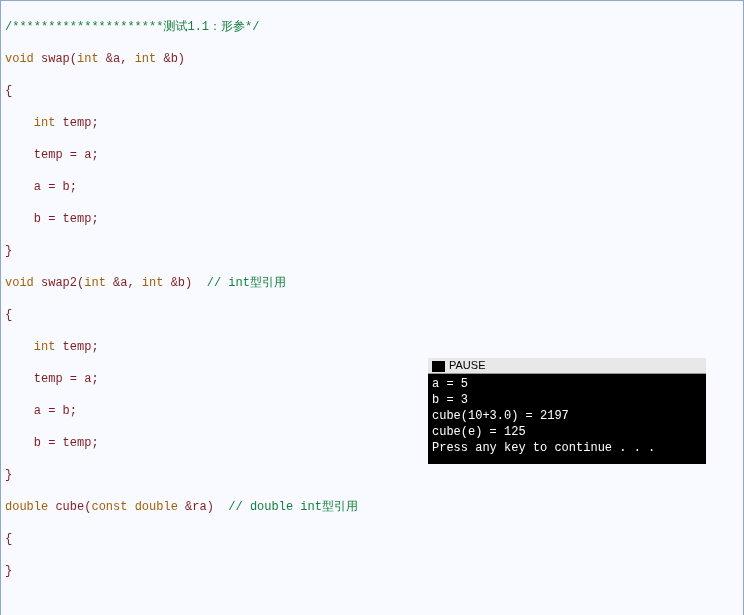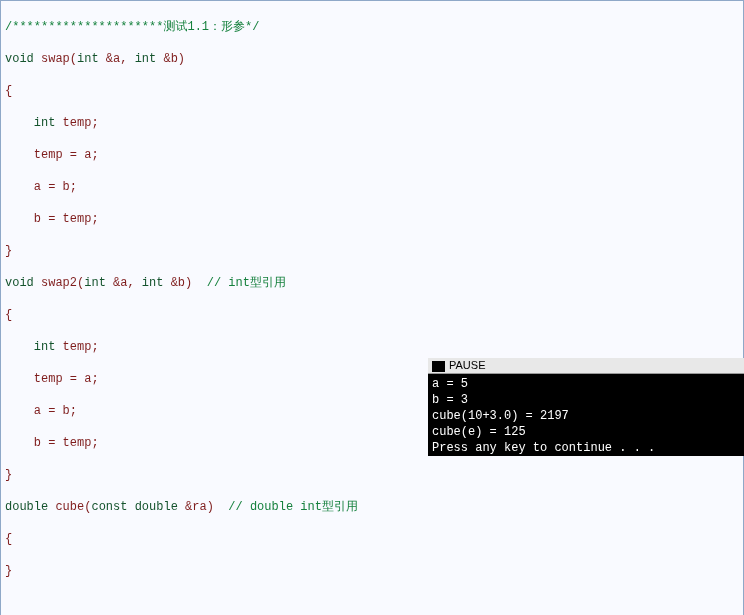--- a/index.html
+++ b/index.html
@@ -11,49 +11,49 @@
     width: 744px;
     position: relative;
   }
   .code-area {
     padding: 2px 4px;
     line-height: 16px;
     white-space: pre;
   }
   .ln { display: block; }
   .com { color: #15803d; }
-  .kw  { color: #14532d; }
+  .kw  { color: #a16207; }
   .txt { color: #7f1d1d; }
 
   .console {
     position: absolute;
     left: 428px;
     top: 358px;
-    width: 316px;
+    width: 278px;
     background: #000000;
     color: #ffffff;
     font-family: "Consolas","Courier New",monospace;
   }
   .console-title {
     background: #e8e8e8;
     color: #000000;
     font-size: 11px;
     padding: 1px 4px;
     font-family: "Segoe UI","Arial",sans-serif;
     border-bottom: 1px solid #999;
   }
   .console-title .ico {
     display:inline-block;
     width:13px;height:11px;
     background:#000;
     margin-right:4px;
     vertical-align:middle;
   }
   .console-body {
-    padding: 2px 4px 0 4px;
+    padding: 2px 4px 8px 4px;
     font-size: 12px;
     line-height: 16px;
     white-space: pre;
   }
   .code-block { border:1px solid #8fa8c8; background:#f9faff; }
 </style>
 </head>
 <body>
 
 <div class="code-block">

